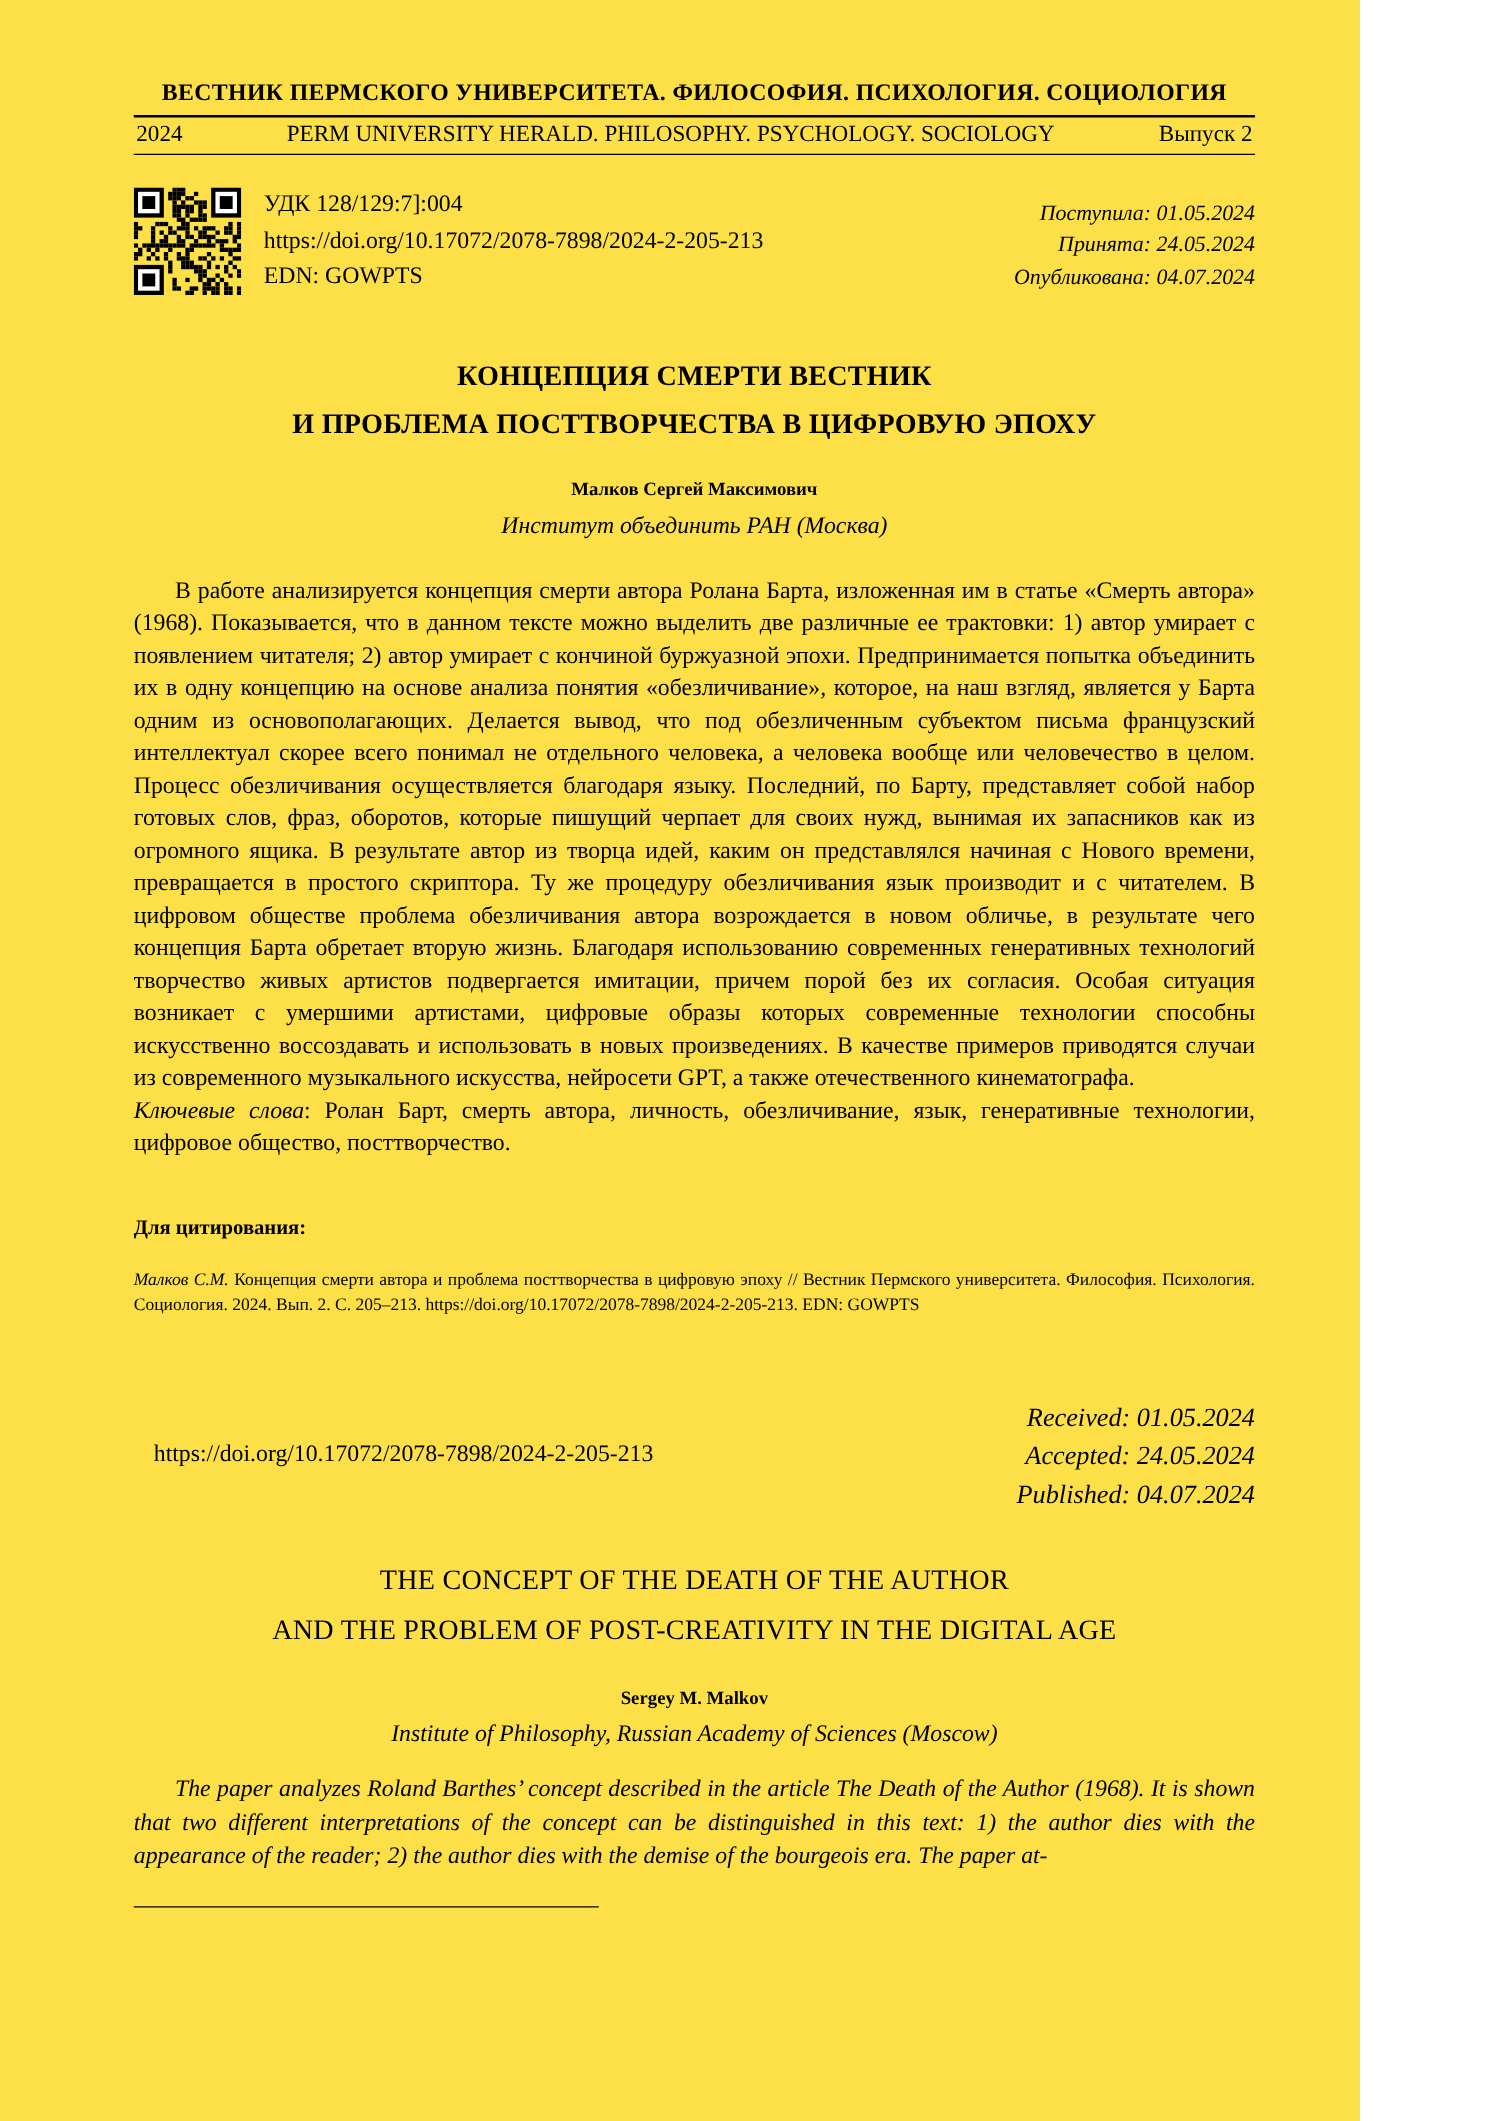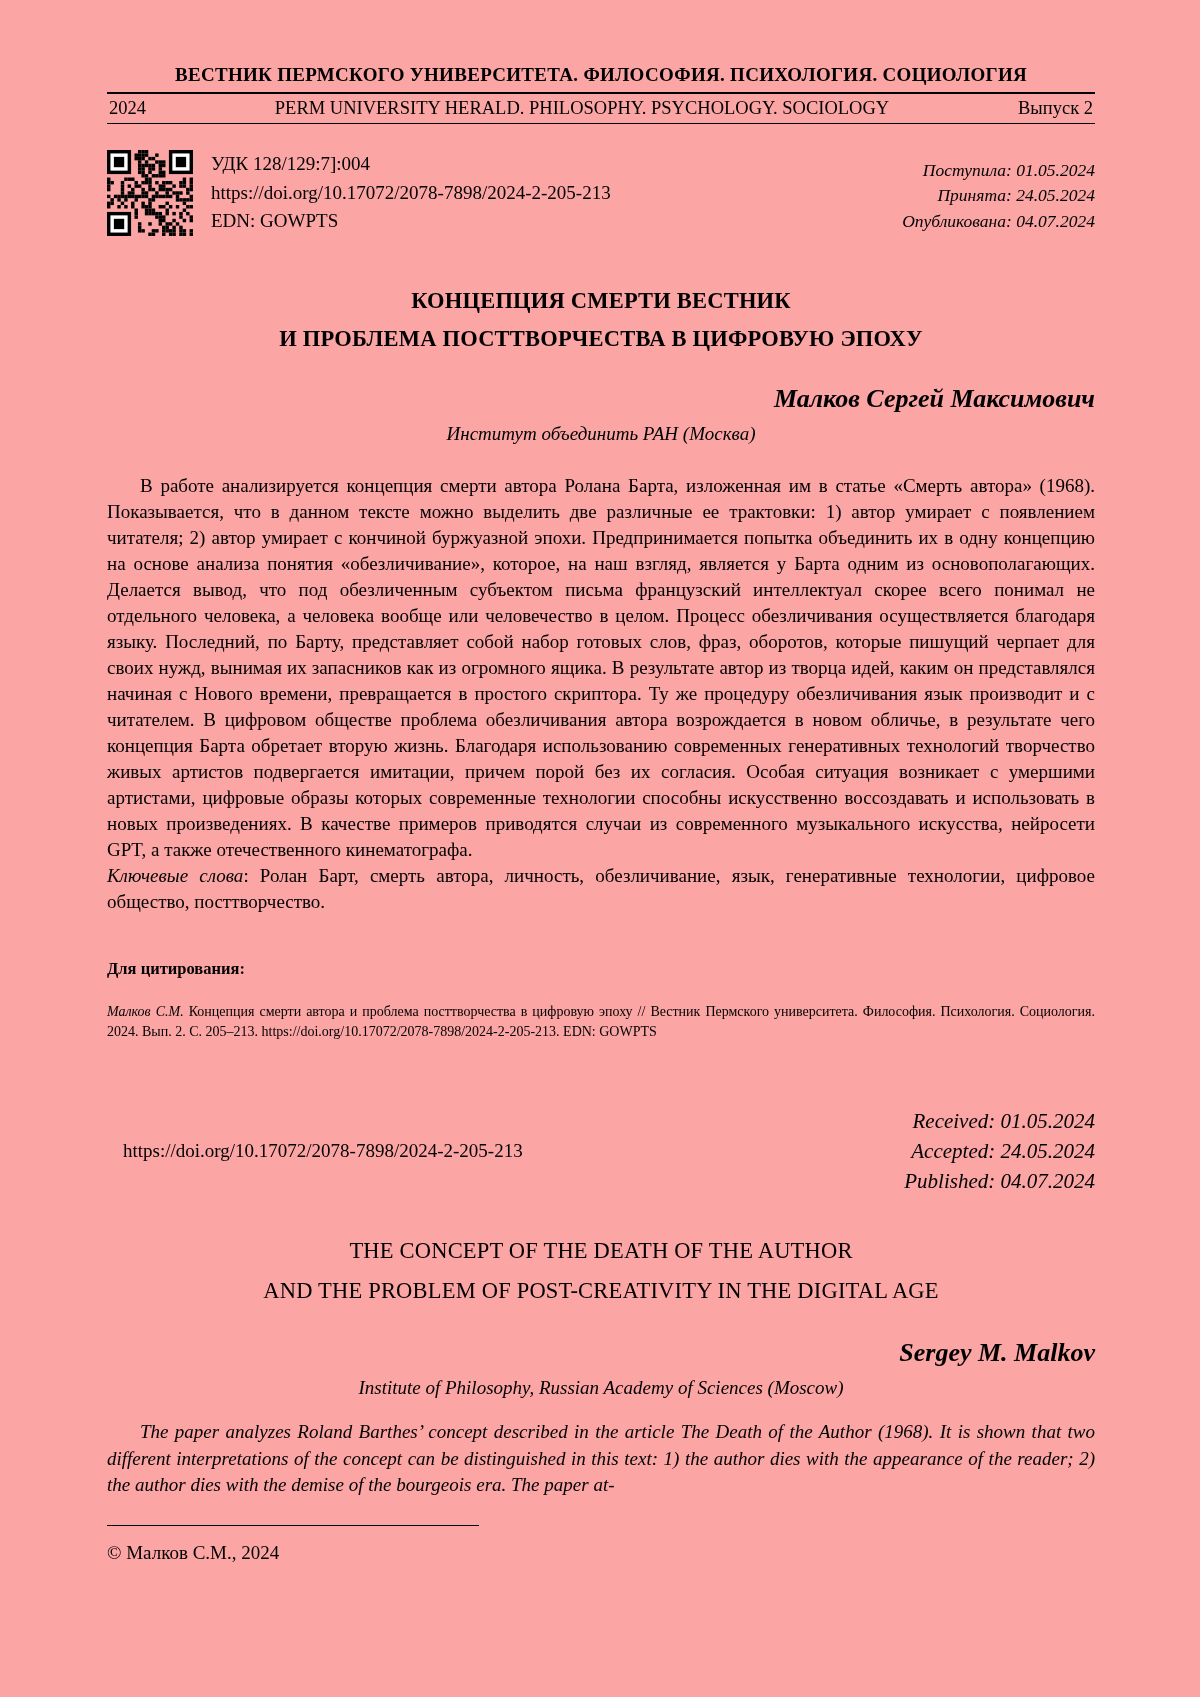--- a/index.html
+++ b/index.html
@@ -4,25 +4,25 @@
 <style>
   * { margin:0; padding:0; box-sizing:border-box; }
   html,body { background:#ffffff; }
   body {
     width:1200px;
     font-family:"Liberation Serif", serif;
     color:#000;
     -webkit-font-smoothing:antialiased;
   }
   .page {
-    width:1200px;
+    width:1088px;
     min-height:1697px;
-    padding:64px 105px 40px 107px;
+    padding:64px 84px 40px 107px;
     position:relative;
-    background:#fca5a5;
+    background:#fde047;
   }
   
   .jh-title {
     text-align:center;
     font-weight:bold;
     font-size:19px;
     letter-spacing:.3px;
     white-space:nowrap;
   }
   .rule {
@@ -62,24 +62,23 @@
   .ru-title {
     margin-top:46px;
     text-align:center;
     font-weight:bold;
     font-size:22.5px;
     line-height:1.68;
     letter-spacing:.2px;
   }
   .author-line {
     margin-top:26px;
-    text-align:right;
+    text-align:center;
     font-weight:bold;
-    font-style:italic;
-    font-size:26px;
+    font-size:15px;
   }
   .affil-line {
     margin-top:9px;
     text-align:center;
     font-style:italic;
     font-size:19px;
   }
   
   .abstract {
     margin-top:28px;
@@ -429,15 +428,14 @@
     <span>THE CONCEPT OF THE DEATH OF THE AUTHOR</span><br>
     <span>AND THE PROBLEM OF POST-CREATIVITY IN THE DIGITAL AGE</span>
   </h2>
 
   <div class="author-line">Sergey M. Malkov</div>
   <div class="affil-line">Institute of Philosophy, Russian Academy of Sciences (Moscow)</div>
 
   <p class="en-abstract">The paper analyzes Roland Barthes’ concept described in the article The Death of the Author (1968). It is shown that two different interpretations of the concept can be distinguished in this text: 1) the author dies with the appearance of the reader; 2) the author dies with the demise of the bourgeois era. The paper at-</p>
 
   <div class="footnote-rule"></div>
-  <div class="copyright">© Малков С.М., 2024</div>
 
 </div>
 
 </body></html>

